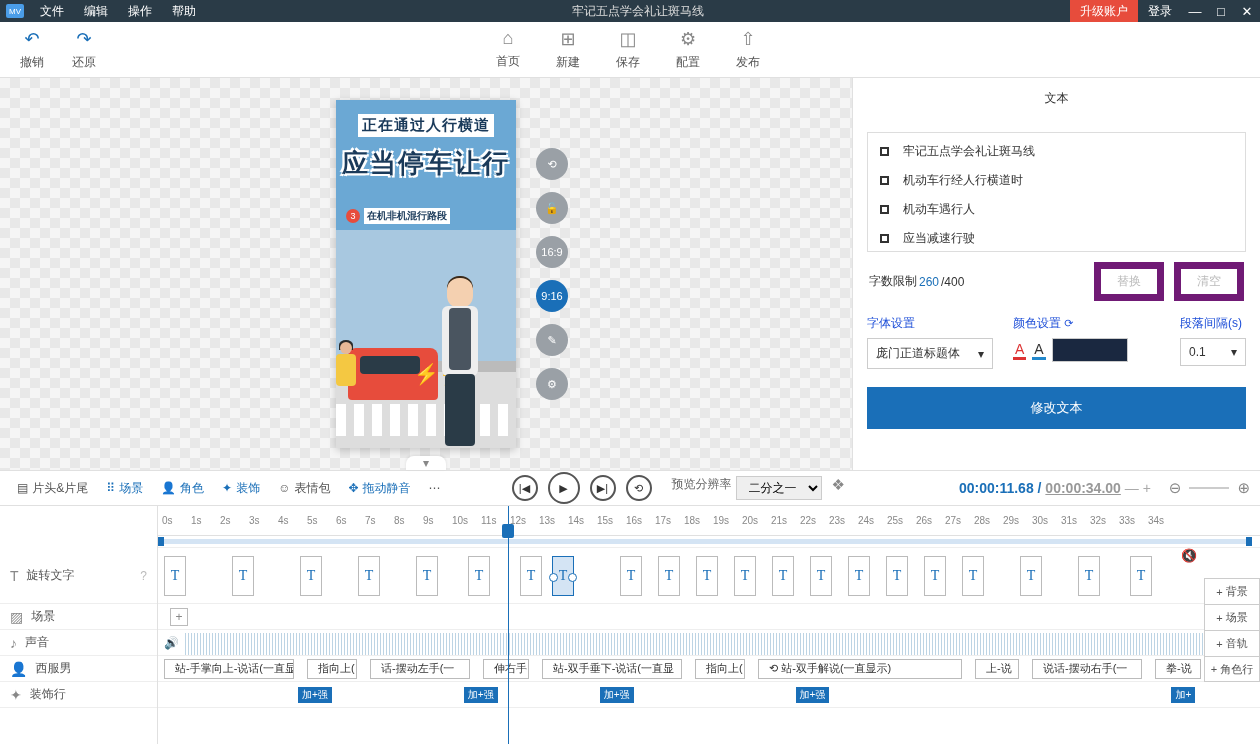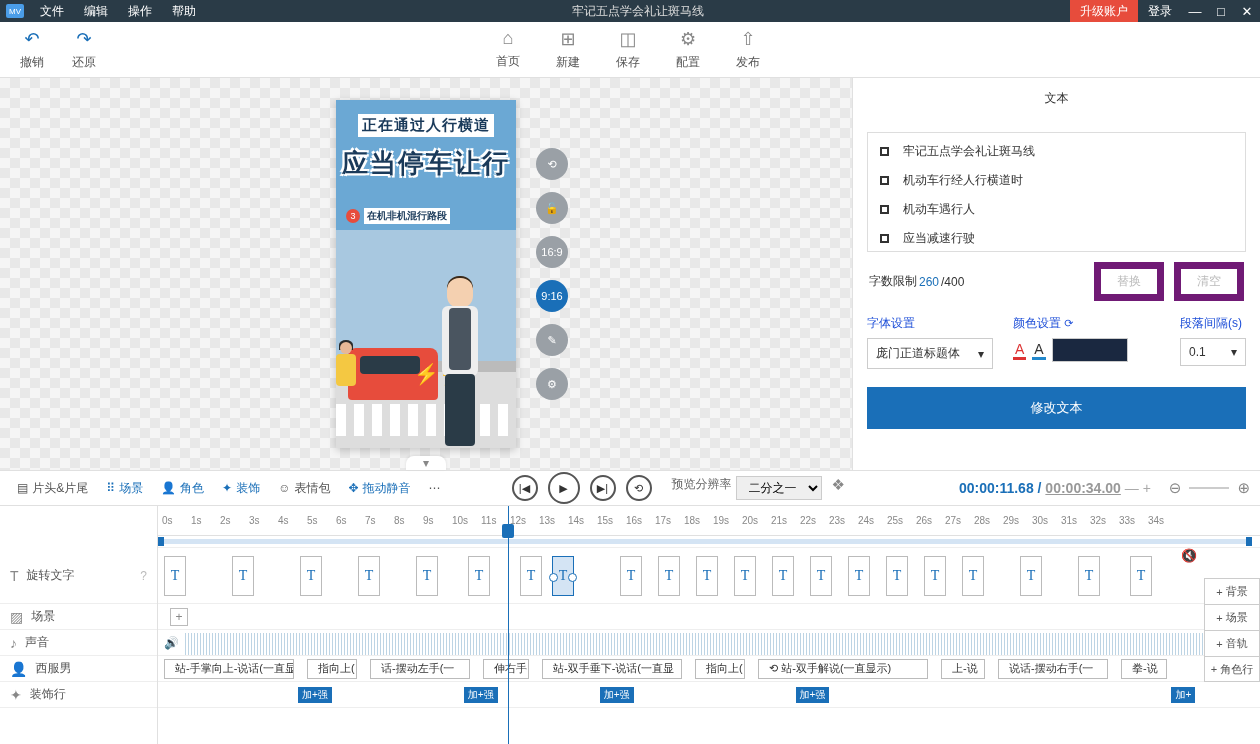--- a/index.html
+++ b/index.html
@@ -408,21 +408,21 @@
         <span style="color:#888;margin:0 6px">🔊</span>
         <div class="waveform"></div>
       </div>
     <div class="tl-track thin" id="char-track" style="padding-left:6px">
         <div class="char-clip" style="width: 130px;">站-手掌向上-说话(一直显</div>
         <div class="char-clip" style="width: 50px;">指向上(</div>
         <div class="char-clip" style="width: 100px;">话-摆动左手(一</div>
         <div class="char-clip" style="width: 46px;">伸右手</div>
         <div class="char-clip" style="width: 140px;">站-双手垂下-说话(一直显</div>
         <div class="char-clip" style="width: 50px;">指向上(</div>
-        <div class="char-clip" style="width: 170px;">⟲ 站-双手解说(一直显示)</div>
+        <div class="char-clip" style="width: 204px;">⟲ 站-双手解说(一直显示)</div>
         <div class="char-clip" style="width: 44px;">上-说</div>
         <div class="char-clip" style="width: 110px;">说话-摆动右手(一</div>
         <div class="char-clip" style="width: 46px;">拳-说</div>
       </div>
     <div class="tl-track thin" id="deco-track" style="padding-left:140px">
         <div class="deco-clip" style="margin-left: 0px;">加+强</div>
         <div class="deco-clip" style="margin-left: 130px;">加+强</div>
         <div class="deco-clip" style="margin-left: 100px;">加+强</div>
         <div class="deco-clip" style="margin-left: 160px;">加+强</div>
         <div class="deco-clip" style="margin-left: 340px;">加+</div>

